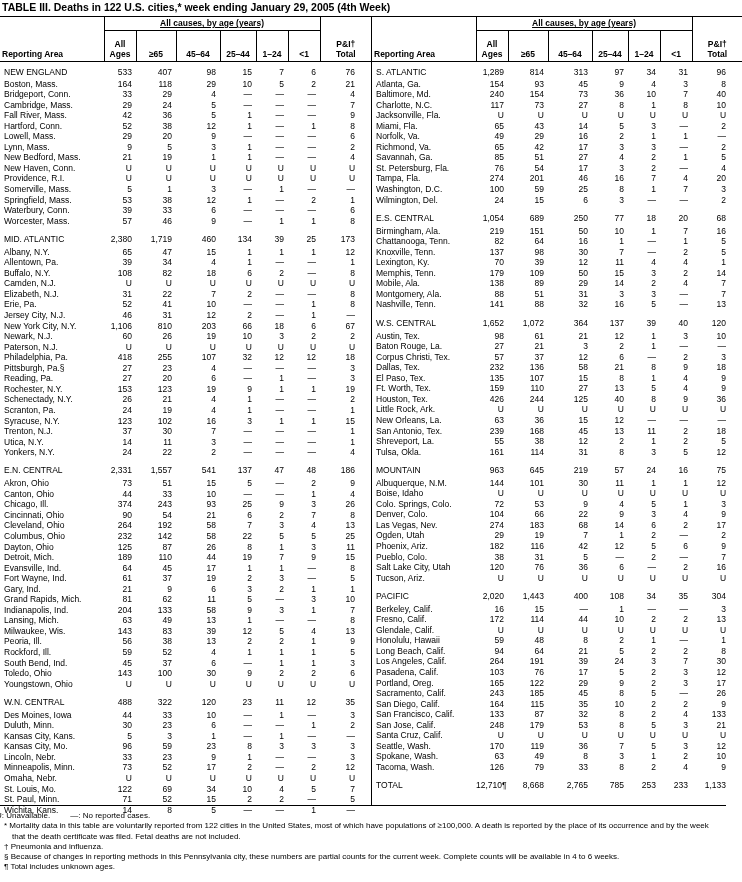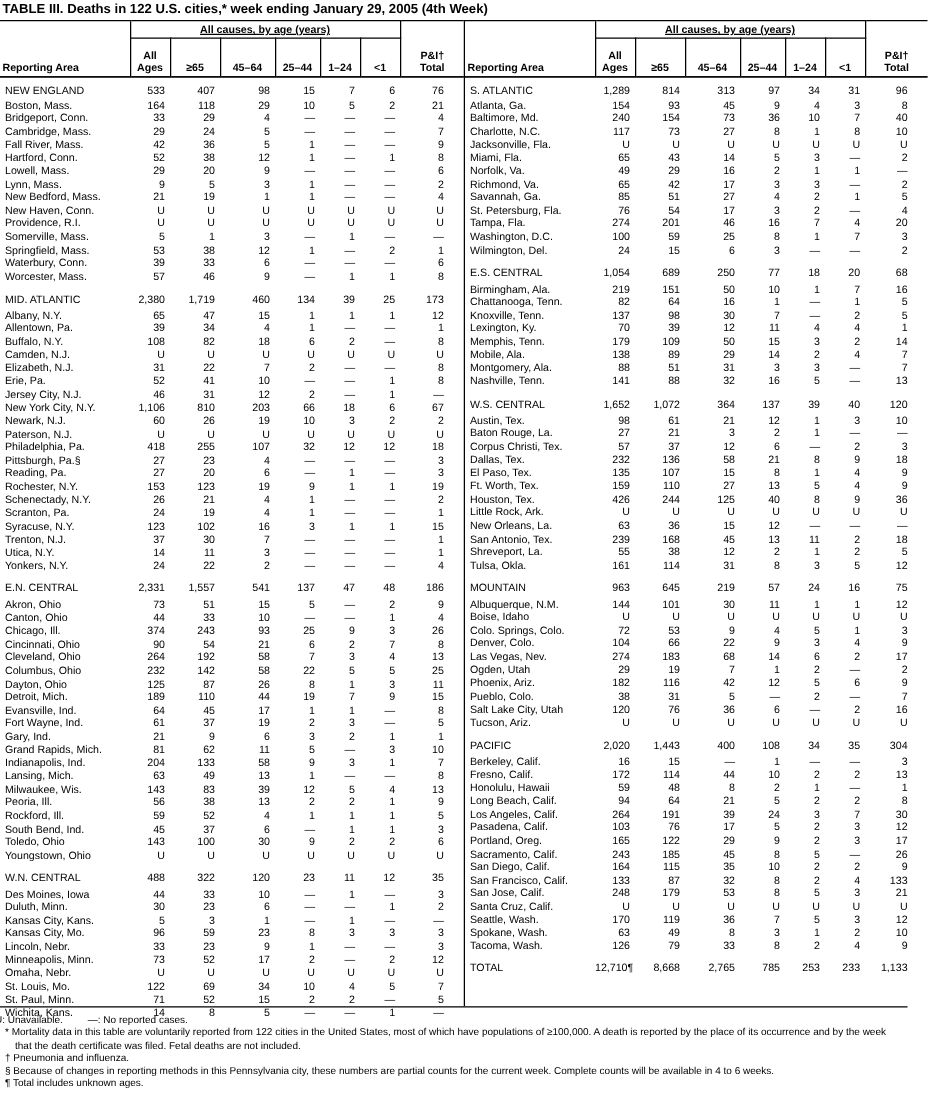--- a/index.html
+++ b/index.html
@@ -1282,20 +1282,30 @@
               <td class="area">Fresno, Calif.</td>
               <td class="num">172</td>
               <td class="num">114</td>
               <td class="num">44</td>
               <td class="num">10</td>
               <td class="num">2</td>
               <td class="num">2</td>
               <td class="num last">13</td>
             </tr>
             <tr>
+              <td class="area">Glendale, Calif.</td>
+              <td class="num">U</td>
+              <td class="num">U</td>
+              <td class="num">U</td>
+              <td class="num">U</td>
+              <td class="num">U</td>
+              <td class="num">U</td>
+              <td class="num last">U</td>
+            </tr>
+            <tr>
               <td class="area">Honolulu, Hawaii</td>
               <td class="num">59</td>
               <td class="num">48</td>
               <td class="num">8</td>
               <td class="num">2</td>
               <td class="num">1</td>
               <td class="num">—</td>
               <td class="num last">1</td>
             </tr>
             <tr>

